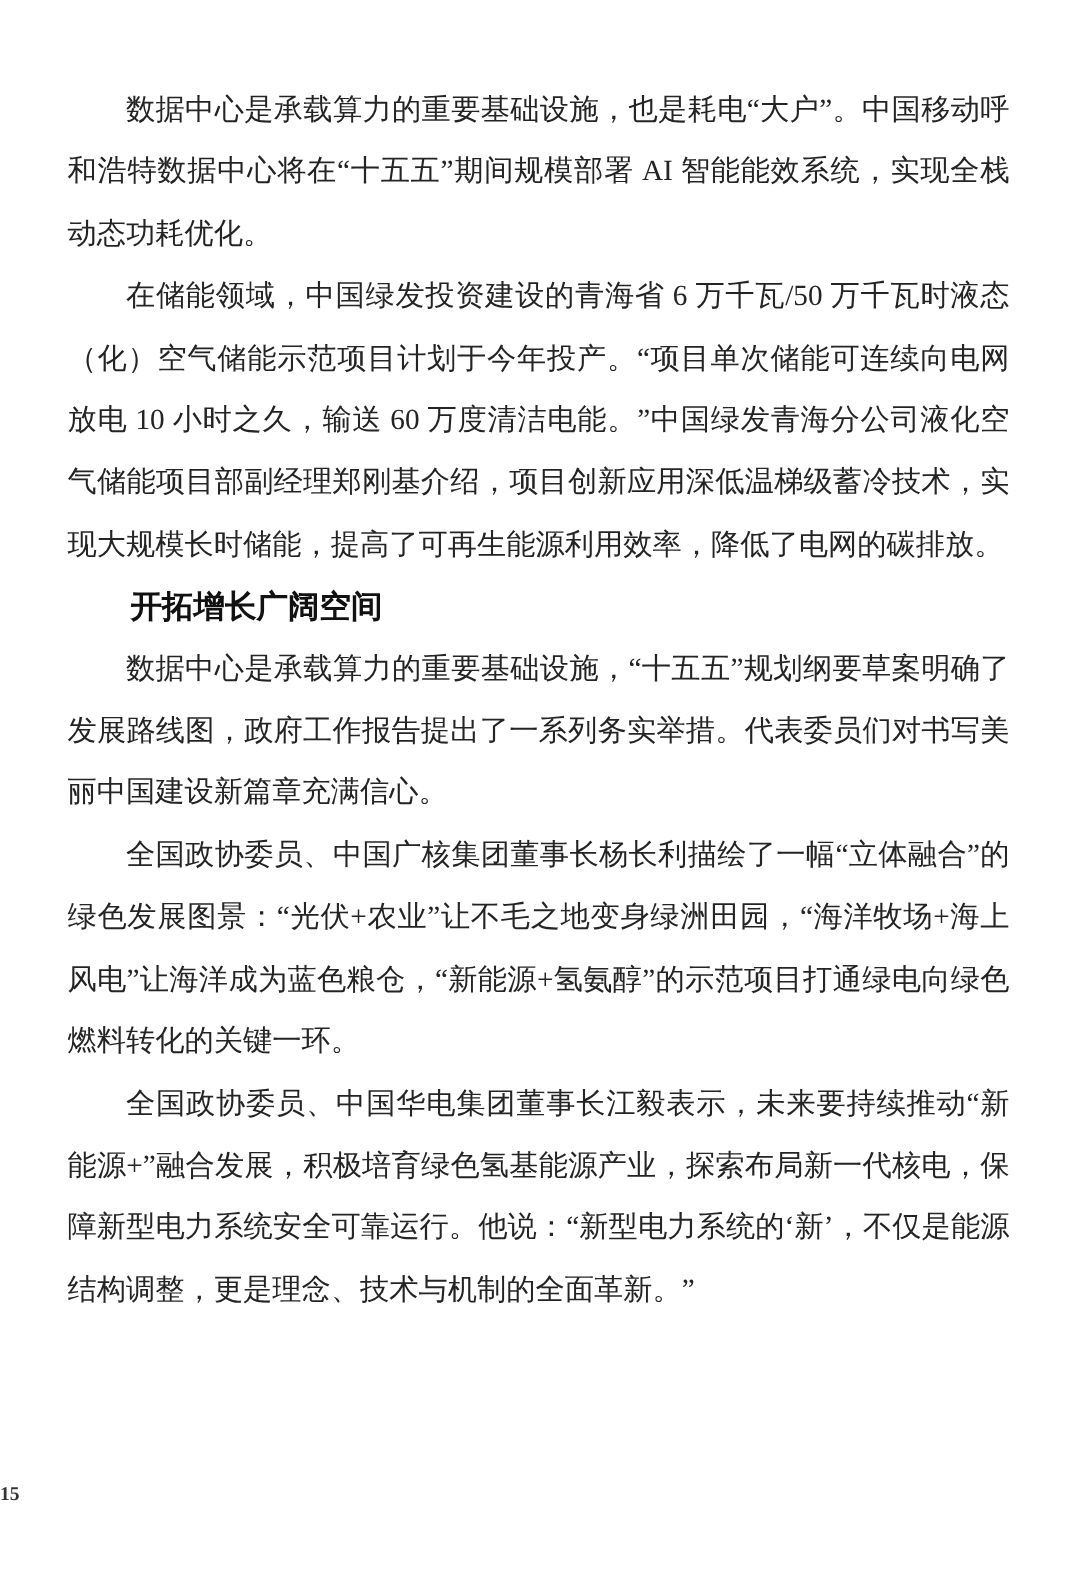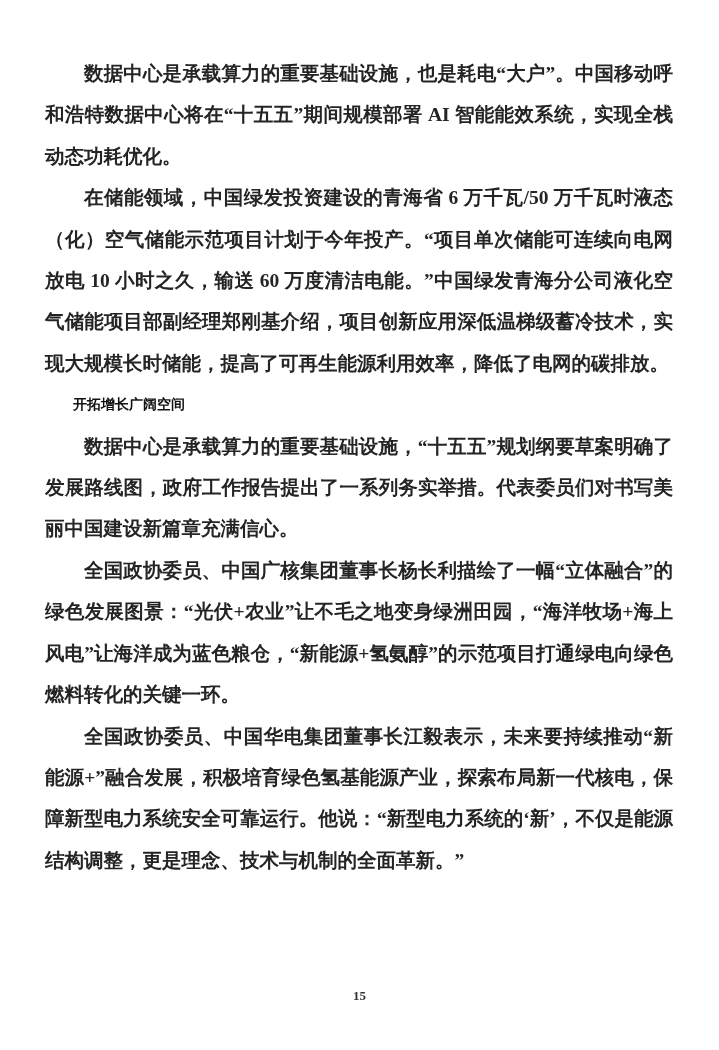--- a/index.html
+++ b/index.html
@@ -24,39 +24,38 @@
     line-height: 41.4px;
     color: #242424;
     text-align: justify;
   }
   .para {
     margin: 0;
     padding: 0;
     text-indent: 2em;
     word-break: normal;
     overflow-wrap: break-word;
-    font-weight: bold;
   }
   .heading {
     margin: 0;
     padding: 0;
     text-indent: 2em;
     font-weight: bold;
-    font-size: 14px;
+    font-size: 21px;
     line-height: 41.4px;
     color: #111111;
     font-family: "Liberation Sans", "DejaVu Sans", sans-serif;
     text-align: left;
   }
   .page-number {
     position: absolute;
     top: 988px;
     left: 0;
     width: 719px;
-    text-align: center;
+    text-align: left;
     font-family: "Liberation Serif", "DejaVu Serif", serif;
     font-size: 13px;
     font-weight: bold;
     color: #333333;
   }
 </style>
 </head>
 <body>
 
 <div class="doc-page">

